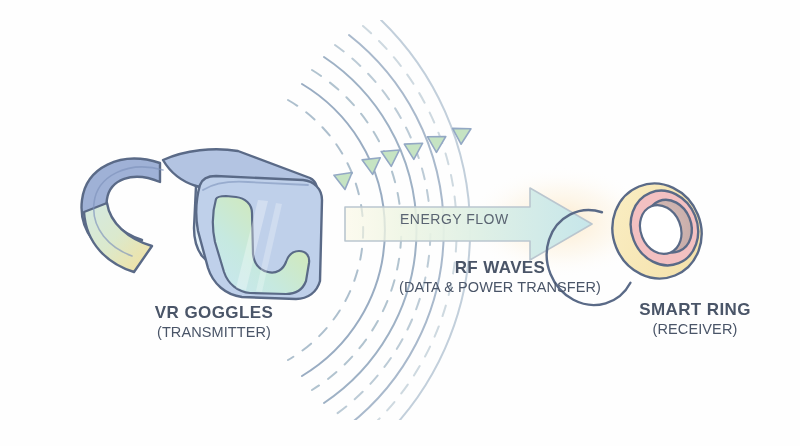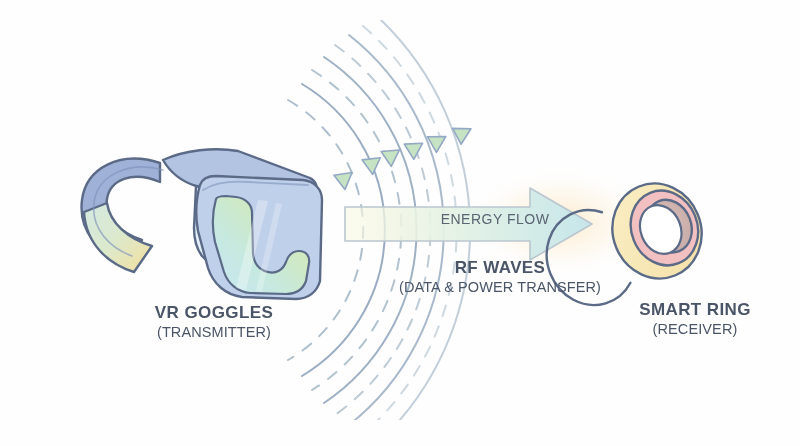--- a/index.html
+++ b/index.html
@@ -26,21 +26,21 @@
     font-size:14.5px; font-weight:normal; letter-spacing:.1px;
     color:#4a5568; line-height:19px; white-space:nowrap;
   }
 
   #label-vr     { left:68px;  top:303px; width:292px; }
   #label-rf     { left:370px; top:258px; width:260px; }
   #label-ring   { left:530px; top:300px; width:330px; }
 
   #label-energy {
     position:absolute; left:400px; top:211px; width:190px;
-    text-align:center;
+    text-align:left;
   }
   #label-energy .t1 {
     font-size:14px; font-weight:normal; letter-spacing:.5px;
     color:#5a6472; white-space:nowrap;
   }
 </style>
 </head>
 <body>
 
 <div id="stage">

